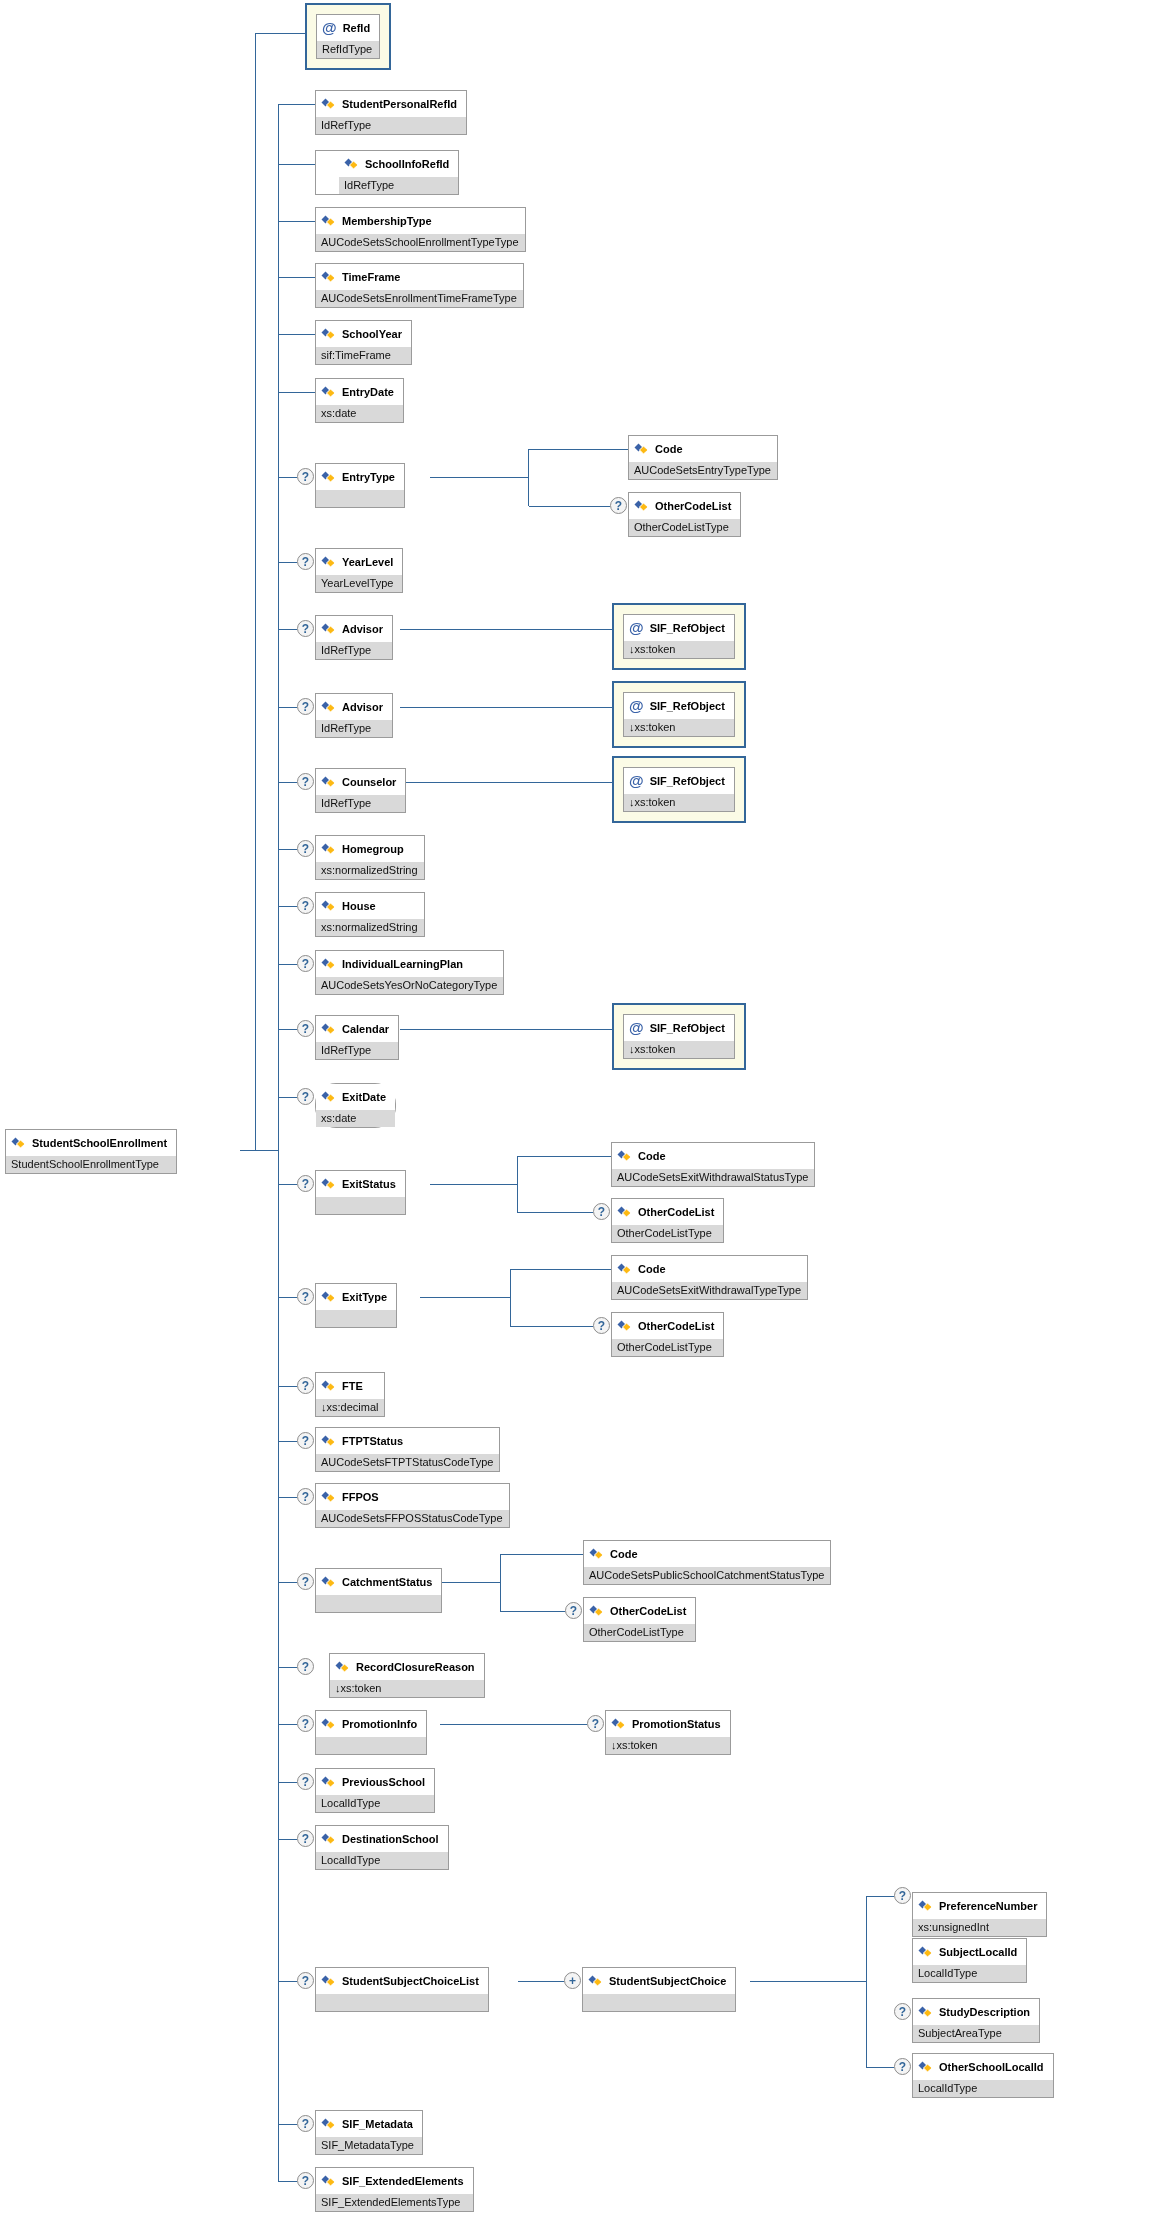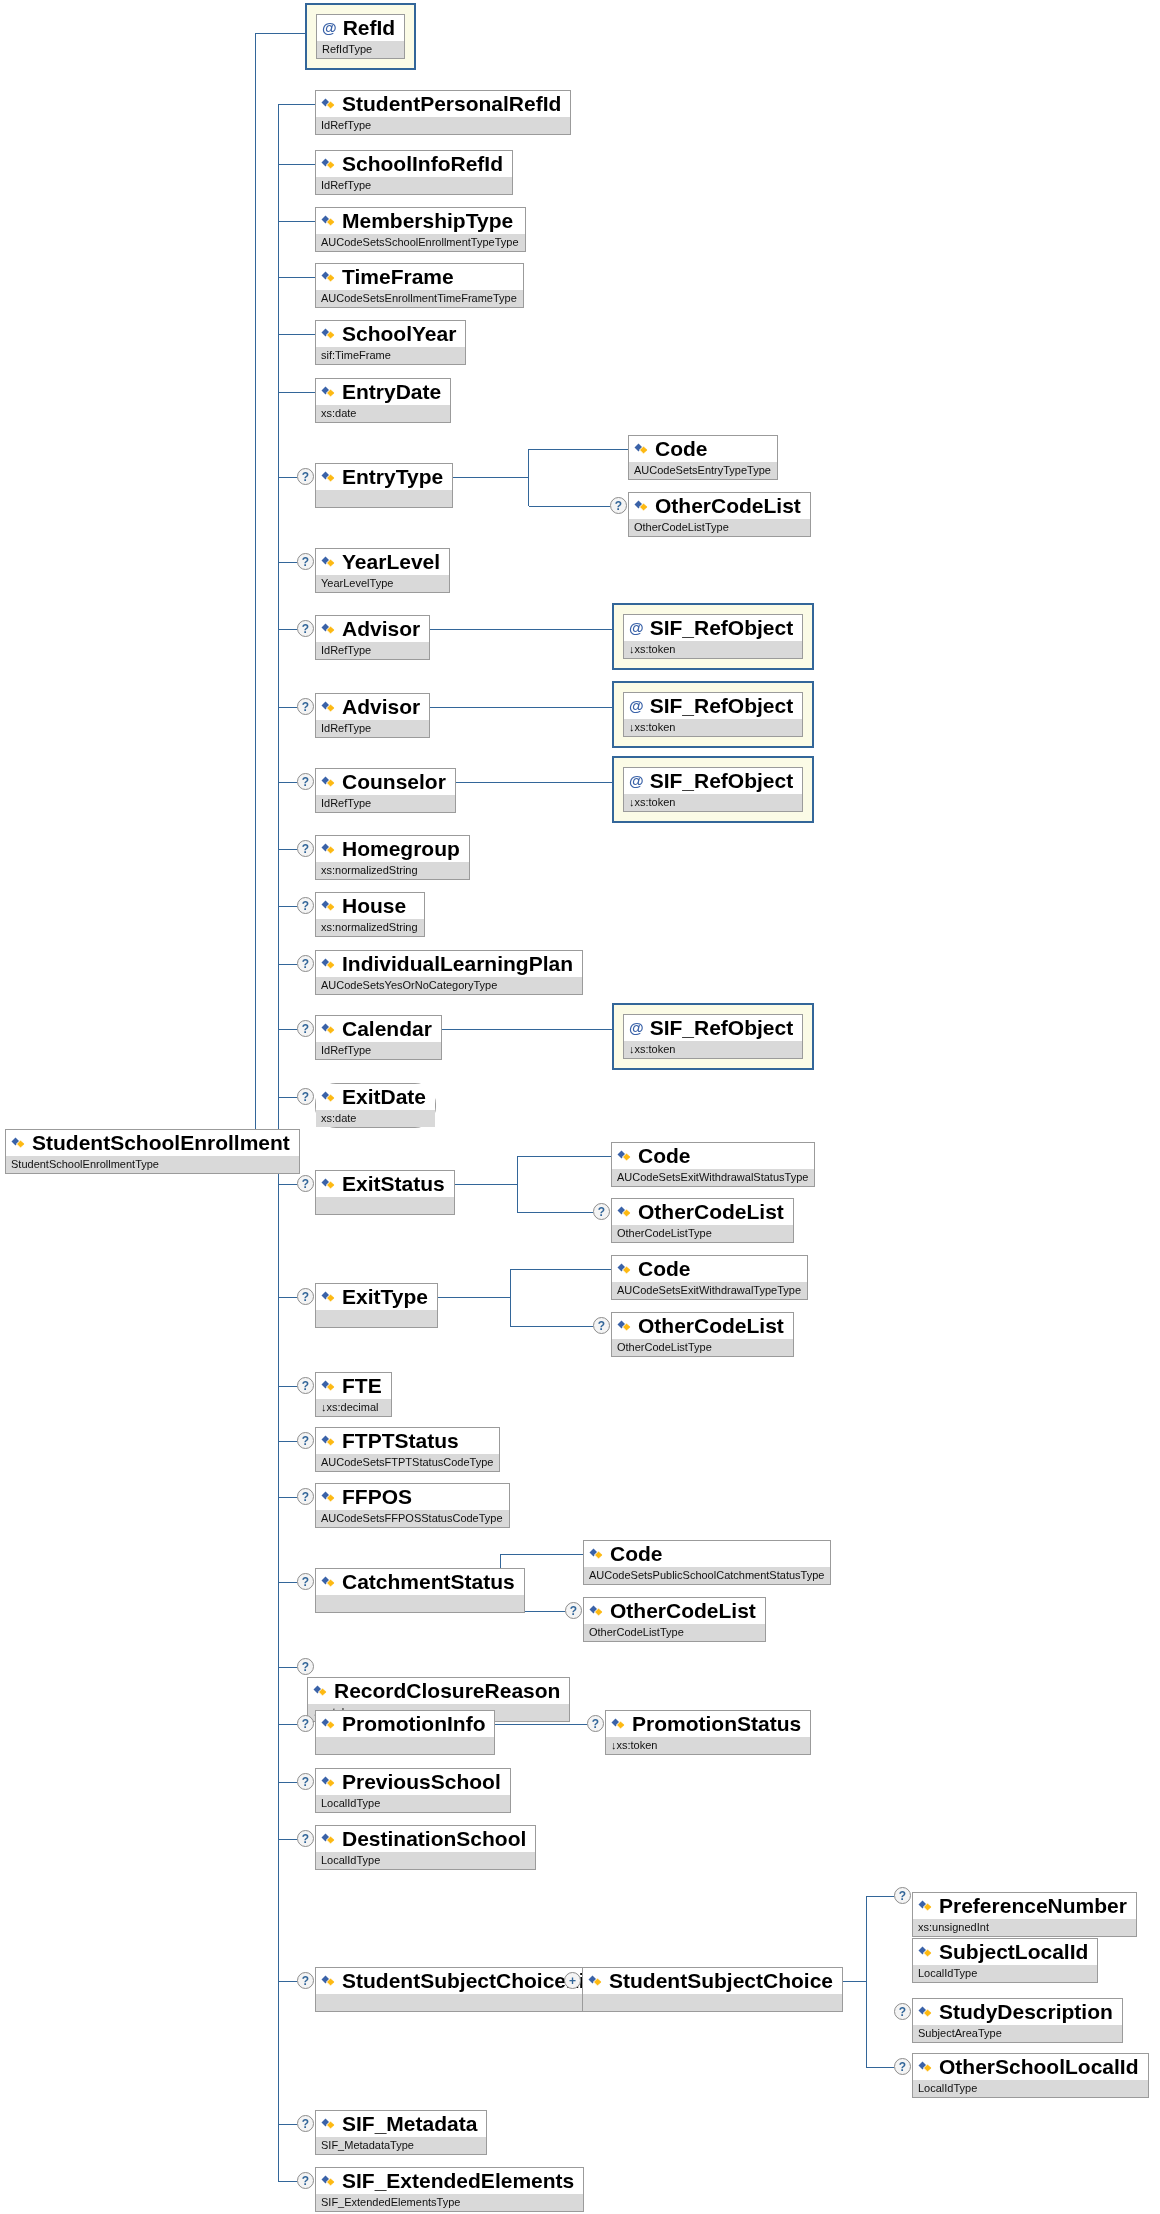--- a/index.html
+++ b/index.html
@@ -1,21 +1,21 @@
 <!DOCTYPE html>
 <html><head>
 <meta charset="utf-8">
 <style>
   html,body{margin:0;padding:0;background:#ffffff;}
   body{font-family:"Liberation Sans","DejaVu Sans",sans-serif;}
   #canvas{position:relative;width:1160px;height:2214px;background:#ffffff;overflow:hidden;}
   .line{position:absolute;background:#336699;z-index:1;}
   .node{position:absolute;z-index:2;display:inline-block;border:1px solid #9b9b9b;background:#ffffff;white-space:nowrap;}
   .nrow{display:flex;align-items:center;background:#ffffff;padding:3px 9px 3px 5px;}
-  .nname{font-weight:bold;font-size:21px;color:#000;line-height:20px;}
+  .nname{font-weight:bold;font-size:11px;color:#000;line-height:20px;}
   .icon{margin-right:6px;display:inline-block;line-height:0;}
   .at{color:#3a62a8;font-weight:bold;font-size:15px;margin-right:6px;line-height:16px;}
   .trow{background:#d9d9d9;font-size:11px;color:#111;padding:2px 6px 2px 5px;line-height:13px;min-height:13px;}
   .attrbox{position:absolute;z-index:2;background:#fbfbe6;border:2px solid #336699;padding:9px;}
   .attrbox .node{position:relative;display:inline-block;}
   .marker{position:absolute;z-index:3;width:17px;height:17px;border:1px solid #8c8c8c;border-radius:50%;background:#f4f4f4;color:#336699;font-weight:bold;font-size:12px;line-height:16px;text-align:center;box-sizing:border-box;}
 </style>
 </head>
 <body>
 
@@ -86,21 +86,21 @@
     <div class="node" style="left: 315px; top: 90px;">
       <div class="nrow">
         <span class="icon"><svg width="15" height="12" viewBox="0 0 15 12">
             <path d="M0.5 4.5 L4.5 0.5 L8.5 4.5 L4.5 8.5 Z" fill="#3a62a8"></path>
             <path d="M5.5 7 L9.5 3 L14 7 L9.5 11 Z" fill="#fdb913" stroke="#ffffff" stroke-width="1"></path>
           </svg></span>
         <span class="nname">StudentPersonalRefId</span>
       </div>
       <div class="trow">IdRefType</div>
     </div>
-    <div class="node" style="left: 315px; top: 150px;">
+    <div class="node" style="left: 315px; top: 150px; padding-left: 23px;">
       <div class="nrow">
         <span class="icon"><svg width="15" height="12" viewBox="0 0 15 12">
             <path d="M0.5 4.5 L4.5 0.5 L8.5 4.5 L4.5 8.5 Z" fill="#3a62a8"></path>
             <path d="M5.5 7 L9.5 3 L14 7 L9.5 11 Z" fill="#fdb913" stroke="#ffffff" stroke-width="1"></path>
           </svg></span>
         <span class="nname">SchoolInfoRefId</span>
       </div>
       <div class="trow">IdRefType</div>
     </div>
     <div class="node" style="left: 315px; top: 207px;">
@@ -422,21 +422,21 @@
       <div class="nrow">
         <span class="icon"><svg width="15" height="12" viewBox="0 0 15 12">
             <path d="M0.5 4.5 L4.5 0.5 L8.5 4.5 L4.5 8.5 Z" fill="#3a62a8"></path>
             <path d="M5.5 7 L9.5 3 L14 7 L9.5 11 Z" fill="#fdb913" stroke="#ffffff" stroke-width="1"></path>
           </svg></span>
         <span class="nname">OtherCodeList</span>
       </div>
       <div class="trow">OtherCodeListType</div>
     </div>
     <div class="marker" style="left: 565px; top: 1602px;">?</div>
-    <div class="node" style="left: 307px; top: 1653px; margin-top: 24px;">
+    <div class="node" style="left: 329px; top: 1653px;">
       <div class="nrow">
         <span class="icon"><svg width="15" height="12" viewBox="0 0 15 12">
             <path d="M0.5 4.5 L4.5 0.5 L8.5 4.5 L4.5 8.5 Z" fill="#3a62a8"></path>
             <path d="M5.5 7 L9.5 3 L14 7 L9.5 11 Z" fill="#fdb913" stroke="#ffffff" stroke-width="1"></path>
           </svg></span>
         <span class="nname">RecordClosureReason</span>
       </div>
       <div class="trow">↓xs:token</div>
     </div>
     <div class="marker" style="left: 297px; top: 1658px;">?</div>

